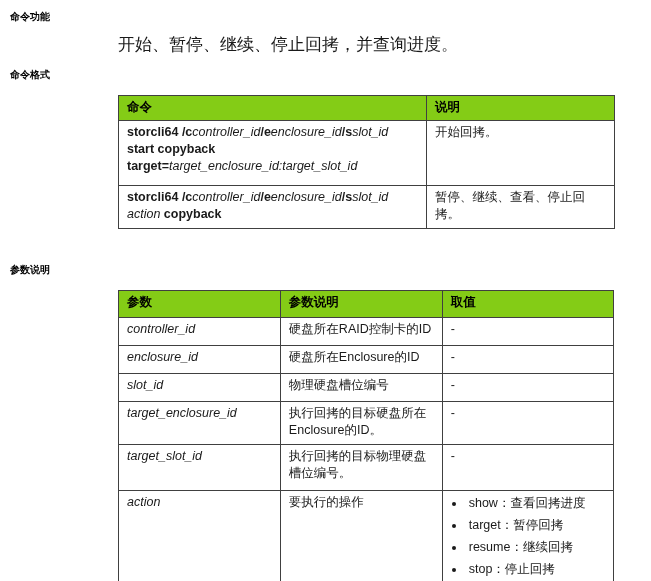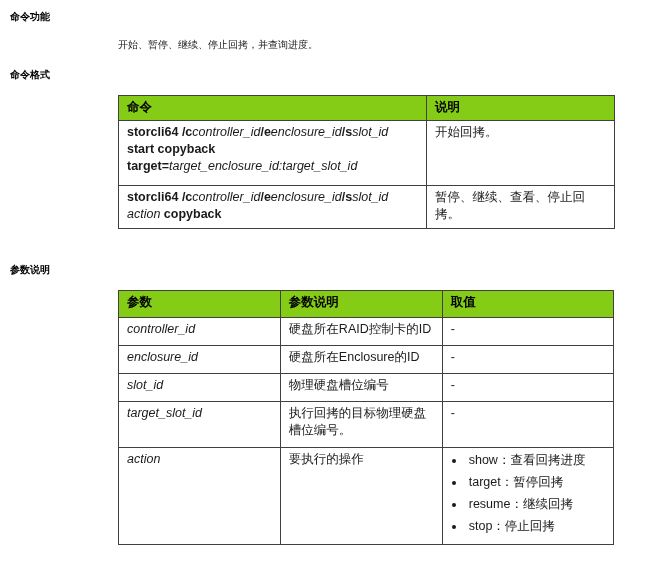--- a/index.html
+++ b/index.html
@@ -19,21 +19,21 @@
     font-size: 10px;
     font-weight: bold;
     color: #000000;
     margin: 0 0 0 10px;
     line-height: 18px;
   }
   .heading-function { margin-top: 8px; }
   .heading-format   { margin-top: 13px; }
   .heading-params   { margin-top: 32px; }
   .body-text {
-    font-size: 10px;
+    font-size: 17px;
     line-height: 17px;
     margin: 10px 0 0 118px;
     color: #1a1a1a;
   }
   table.doc-table {
     border-collapse: collapse;
     table-layout: fixed;
     margin: 11px 0 0 118px;
     width: 496px;
     font-size: 12.5px;
@@ -133,20 +133,25 @@
       <tr class="param-row-1">
         <td class="param-name">enclosure_id</td>
         <td>硬盘所在Enclosure的ID</td>
         <td>-</td>
       </tr>
       <tr class="param-row-2">
         <td class="param-name">slot_id</td>
         <td>物理硬盘槽位编号</td>
         <td>-</td>
       </tr>
+      <tr class="param-row-3">
+        <td class="param-name">target_enclosure_id</td>
+        <td>执行回拷的目标硬盘所在Enclosure的ID。</td>
+        <td>-</td>
+      </tr>
       <tr class="param-row-4">
         <td class="param-name">target_slot_id</td>
         <td>执行回拷的目标物理硬盘槽位编号。</td>
         <td>-</td>
       </tr>
       <tr class="param-row-5">
         <td class="param-name">action</td>
         <td>要执行的操作</td>
         <td>
           <ul class="value-list">

